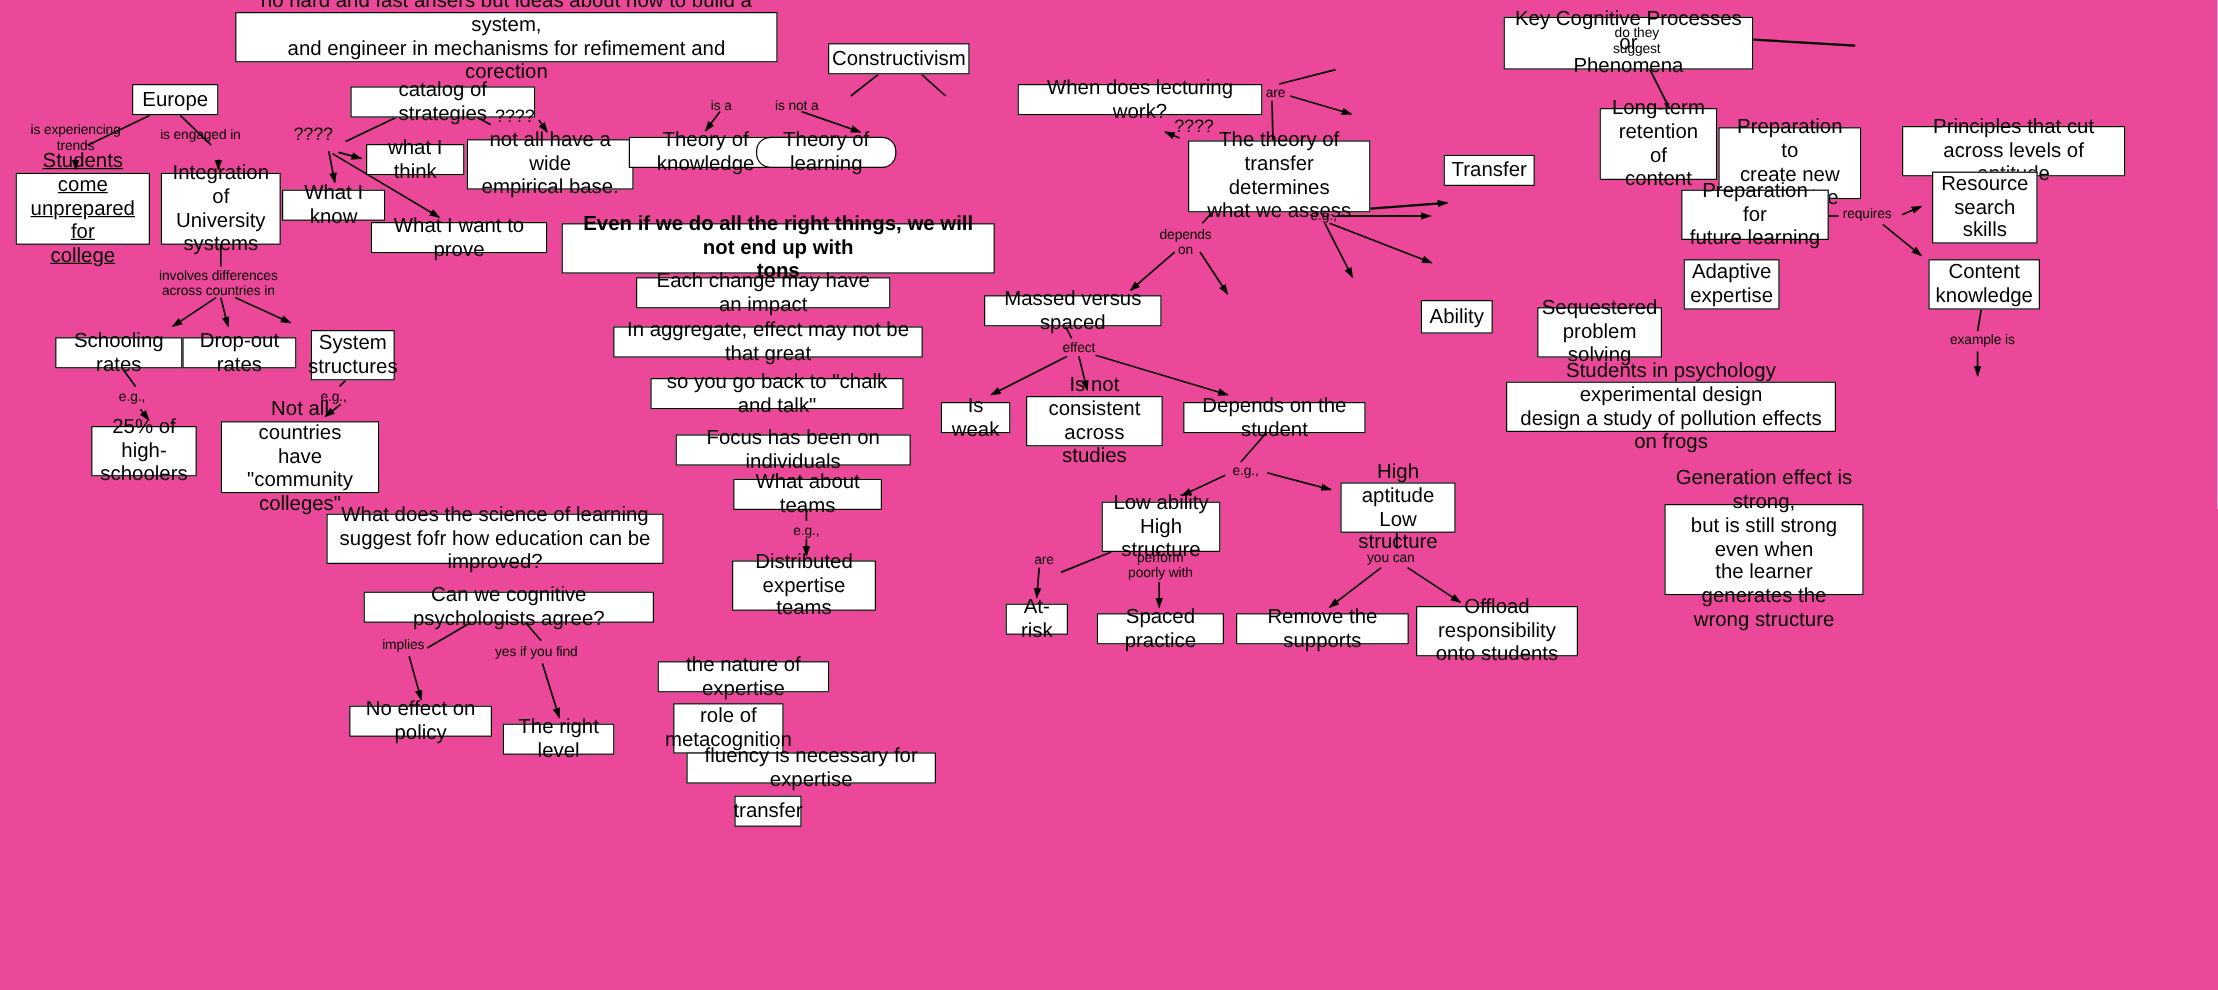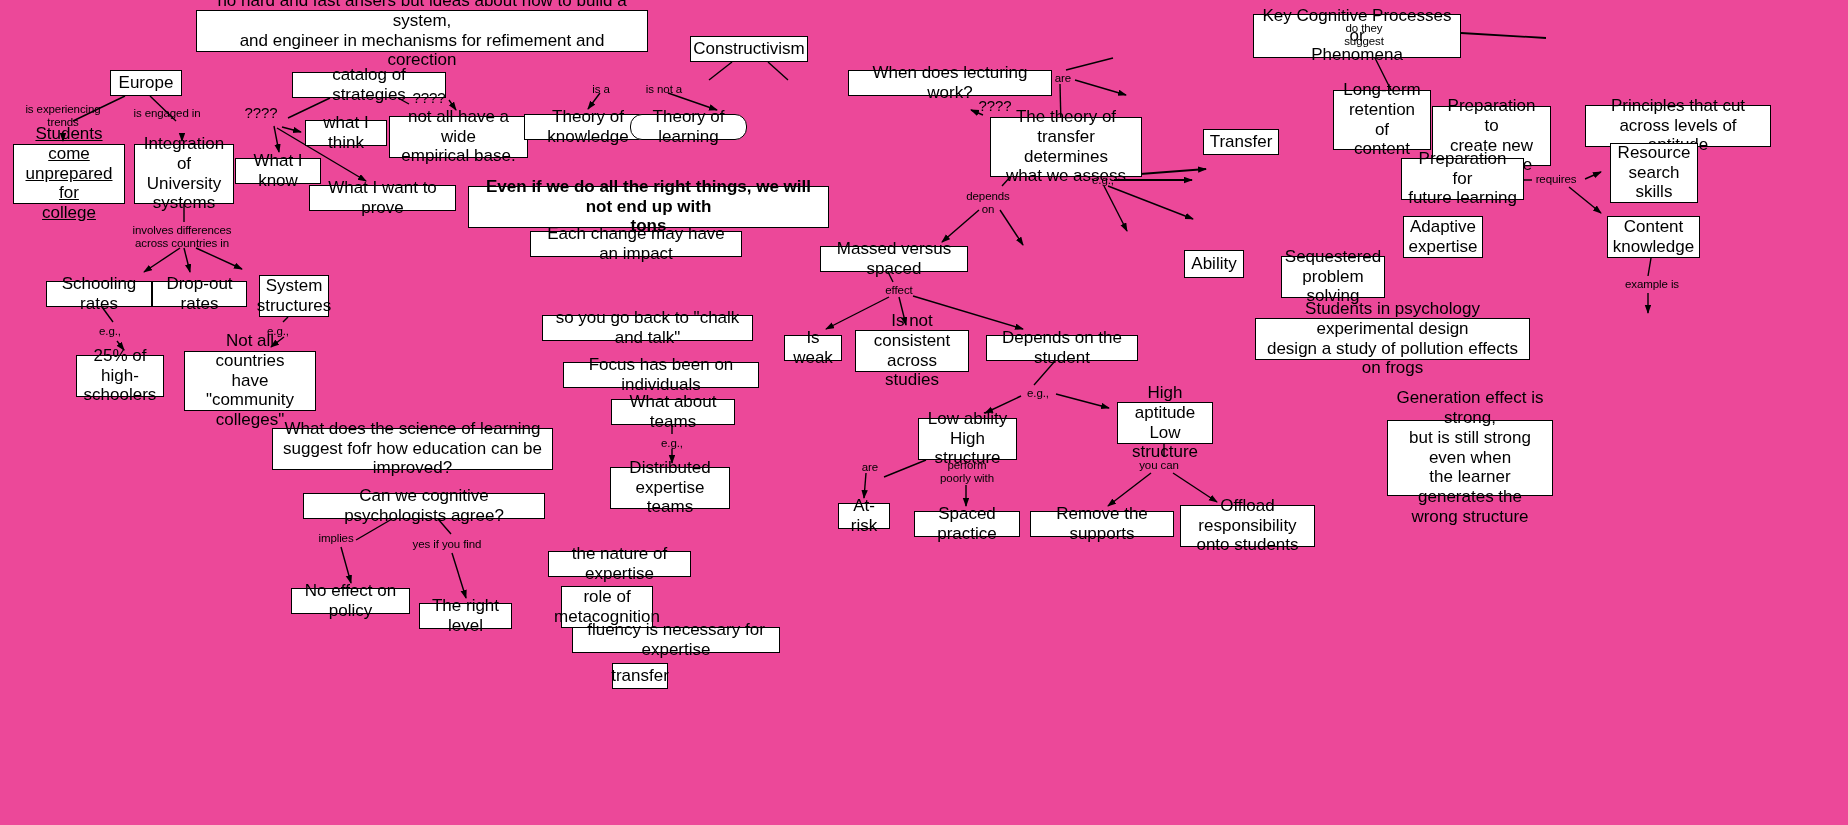--- a/index.html
+++ b/index.html
@@ -187,20 +187,21 @@
   <div class="node" style="left:305px;top:120px;width:82px;height:26px;">what I think</div>
   <div class="node" style="left:389px;top:116px;width:139px;height:42px;">not all have a wide
 empirical base.</div>
   <div class="node" style="left:235px;top:158px;width:86px;height:26px;">What I know</div>
   <div class="node" style="left:309px;top:185px;width:147px;height:26px;">What I want to prove</div>
   <div class="node" style="left:524px;top:114px;width:128px;height:26px;">Theory of knowledge</div>
   <div class="node" style="left:630px;top:114px;width:117px;height:26px;border-radius:12px;">Theory of learning</div>
   <div class="node" style="left:468px;top:186px;width:361px;height:42px;font-weight:bold;">Even if we do all the right things, we will not end up with
 tons</div>
   <div class="node" style="left:530px;top:231px;width:212px;height:26px;">Each change may have an impact</div>
+  <div class="node" style="left:511px;top:272px;width:258px;height:26px;">In aggregate, effect may not be that great</div>
   <div class="node" style="left:542px;top:315px;width:211px;height:26px;">so you go back to "chalk and talk"</div>
   <div class="node" style="left:563px;top:362px;width:196px;height:26px;">Focus has been  on individuals</div>
   <div class="node" style="left:611px;top:399px;width:124px;height:26px;">What about teams</div>
   <div class="node" style="left:610px;top:467px;width:120px;height:42px;">Distributed expertise
 teams</div>
   <div class="node" style="left:46px;top:281px;width:106px;height:26px;">Schooling rates</div>
   <div class="node" style="left:152px;top:281px;width:95px;height:26px;">Drop-out rates</div>
   <div class="node" style="left:259px;top:275px;width:70px;height:42px;">System
 structures</div>
   <div class="node" style="left:76px;top:355px;width:88px;height:42px;">25% of high-

